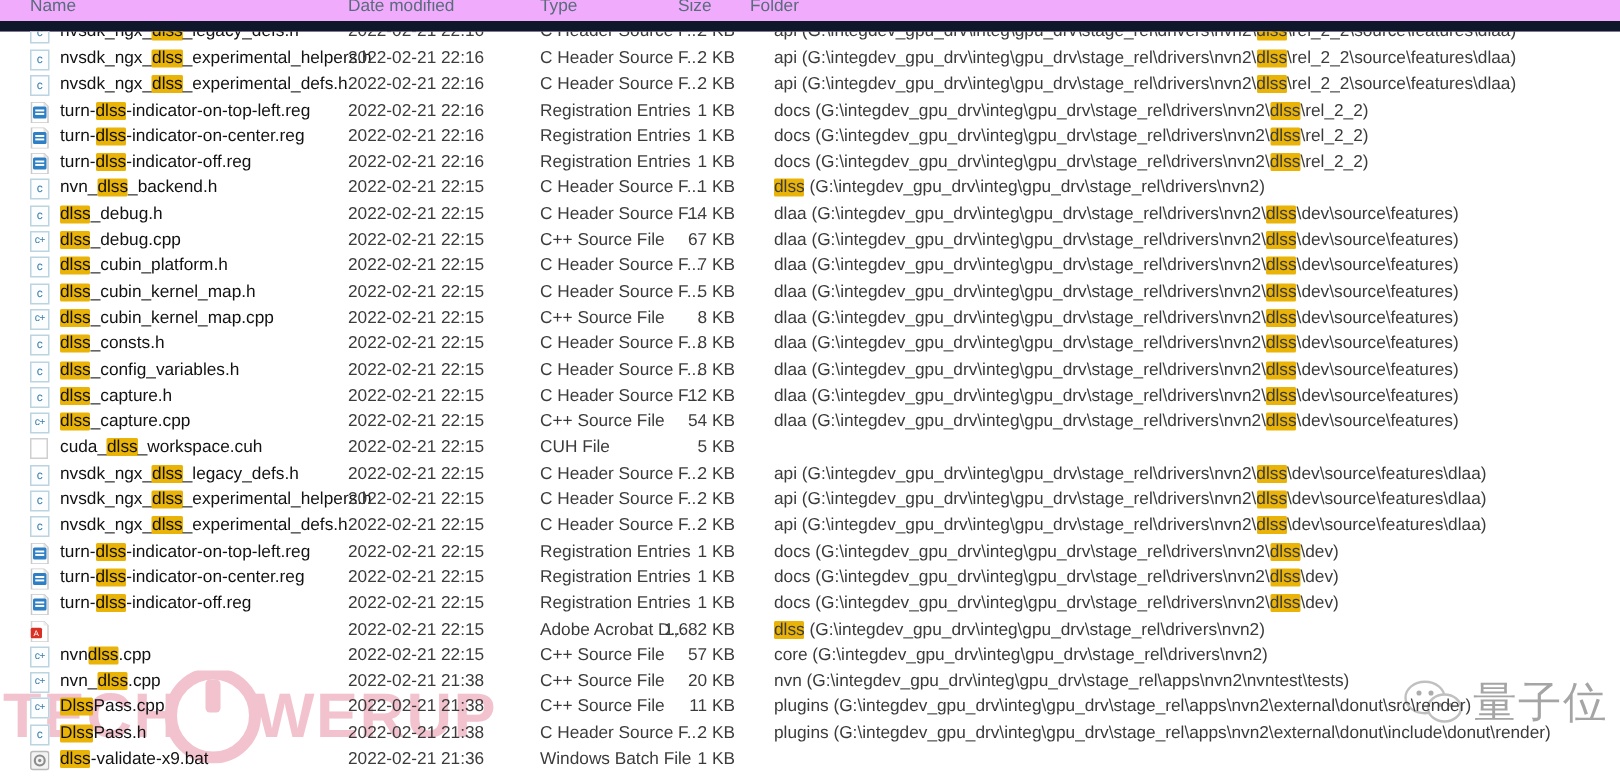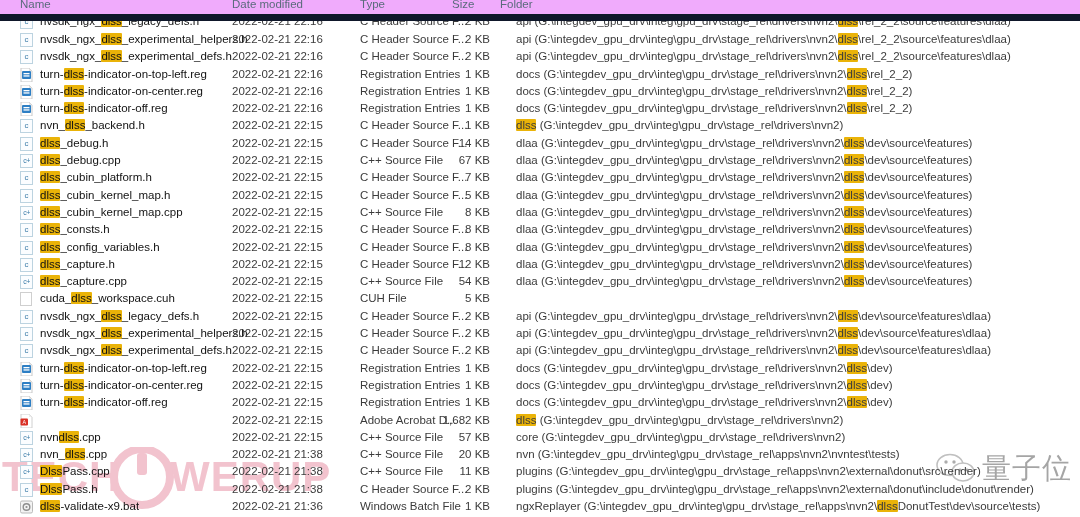--- a/index.html
+++ b/index.html
@@ -463,21 +463,20 @@
           <svg width="13" height="14" viewBox="0 0 13 14">
             <rect x="0.5" y="1" width="12" height="12" rx="1.5" fill="#f3f3f3" stroke="#b9b9b9"></rect>
             <circle cx="6.5" cy="7" r="3.3" fill="none" stroke="#8d8d8d" stroke-width="1.4"></circle>
             <circle cx="6.5" cy="7" r="1.1" fill="#8d8d8d"></circle>
           </svg>
         </div>
         <div class="cell c-name"><mark>dlss</mark>-validate-x9.bat</div>
         <div class="cell c-date">2022-02-21 21:36</div>
         <div class="cell c-type">Windows Batch File</div>
         <div class="cell c-size">1 KB</div>
-        <div class="cell c-folder">ngxReplayer (G:\integdev_gpu_drv\integ\gpu_drv\stage_rel\apps\nvn2\<mark>dlss</mark>DonutTest\dev\source\tests)</div>
       </div>
       <div class="row">
         <div class="icon">
           <svg width="13" height="14" viewBox="0 0 13 14">
             <rect x="0.5" y="1" width="12" height="12" rx="1.5" fill="#f3f3f3" stroke="#b9b9b9"></rect>
             <circle cx="6.5" cy="7" r="3.3" fill="none" stroke="#8d8d8d" stroke-width="1.4"></circle>
             <circle cx="6.5" cy="7" r="1.1" fill="#8d8d8d"></circle>
           </svg>
         </div>
         <div class="cell c-name"><mark>dlss</mark>-validate-x4.bat</div>

